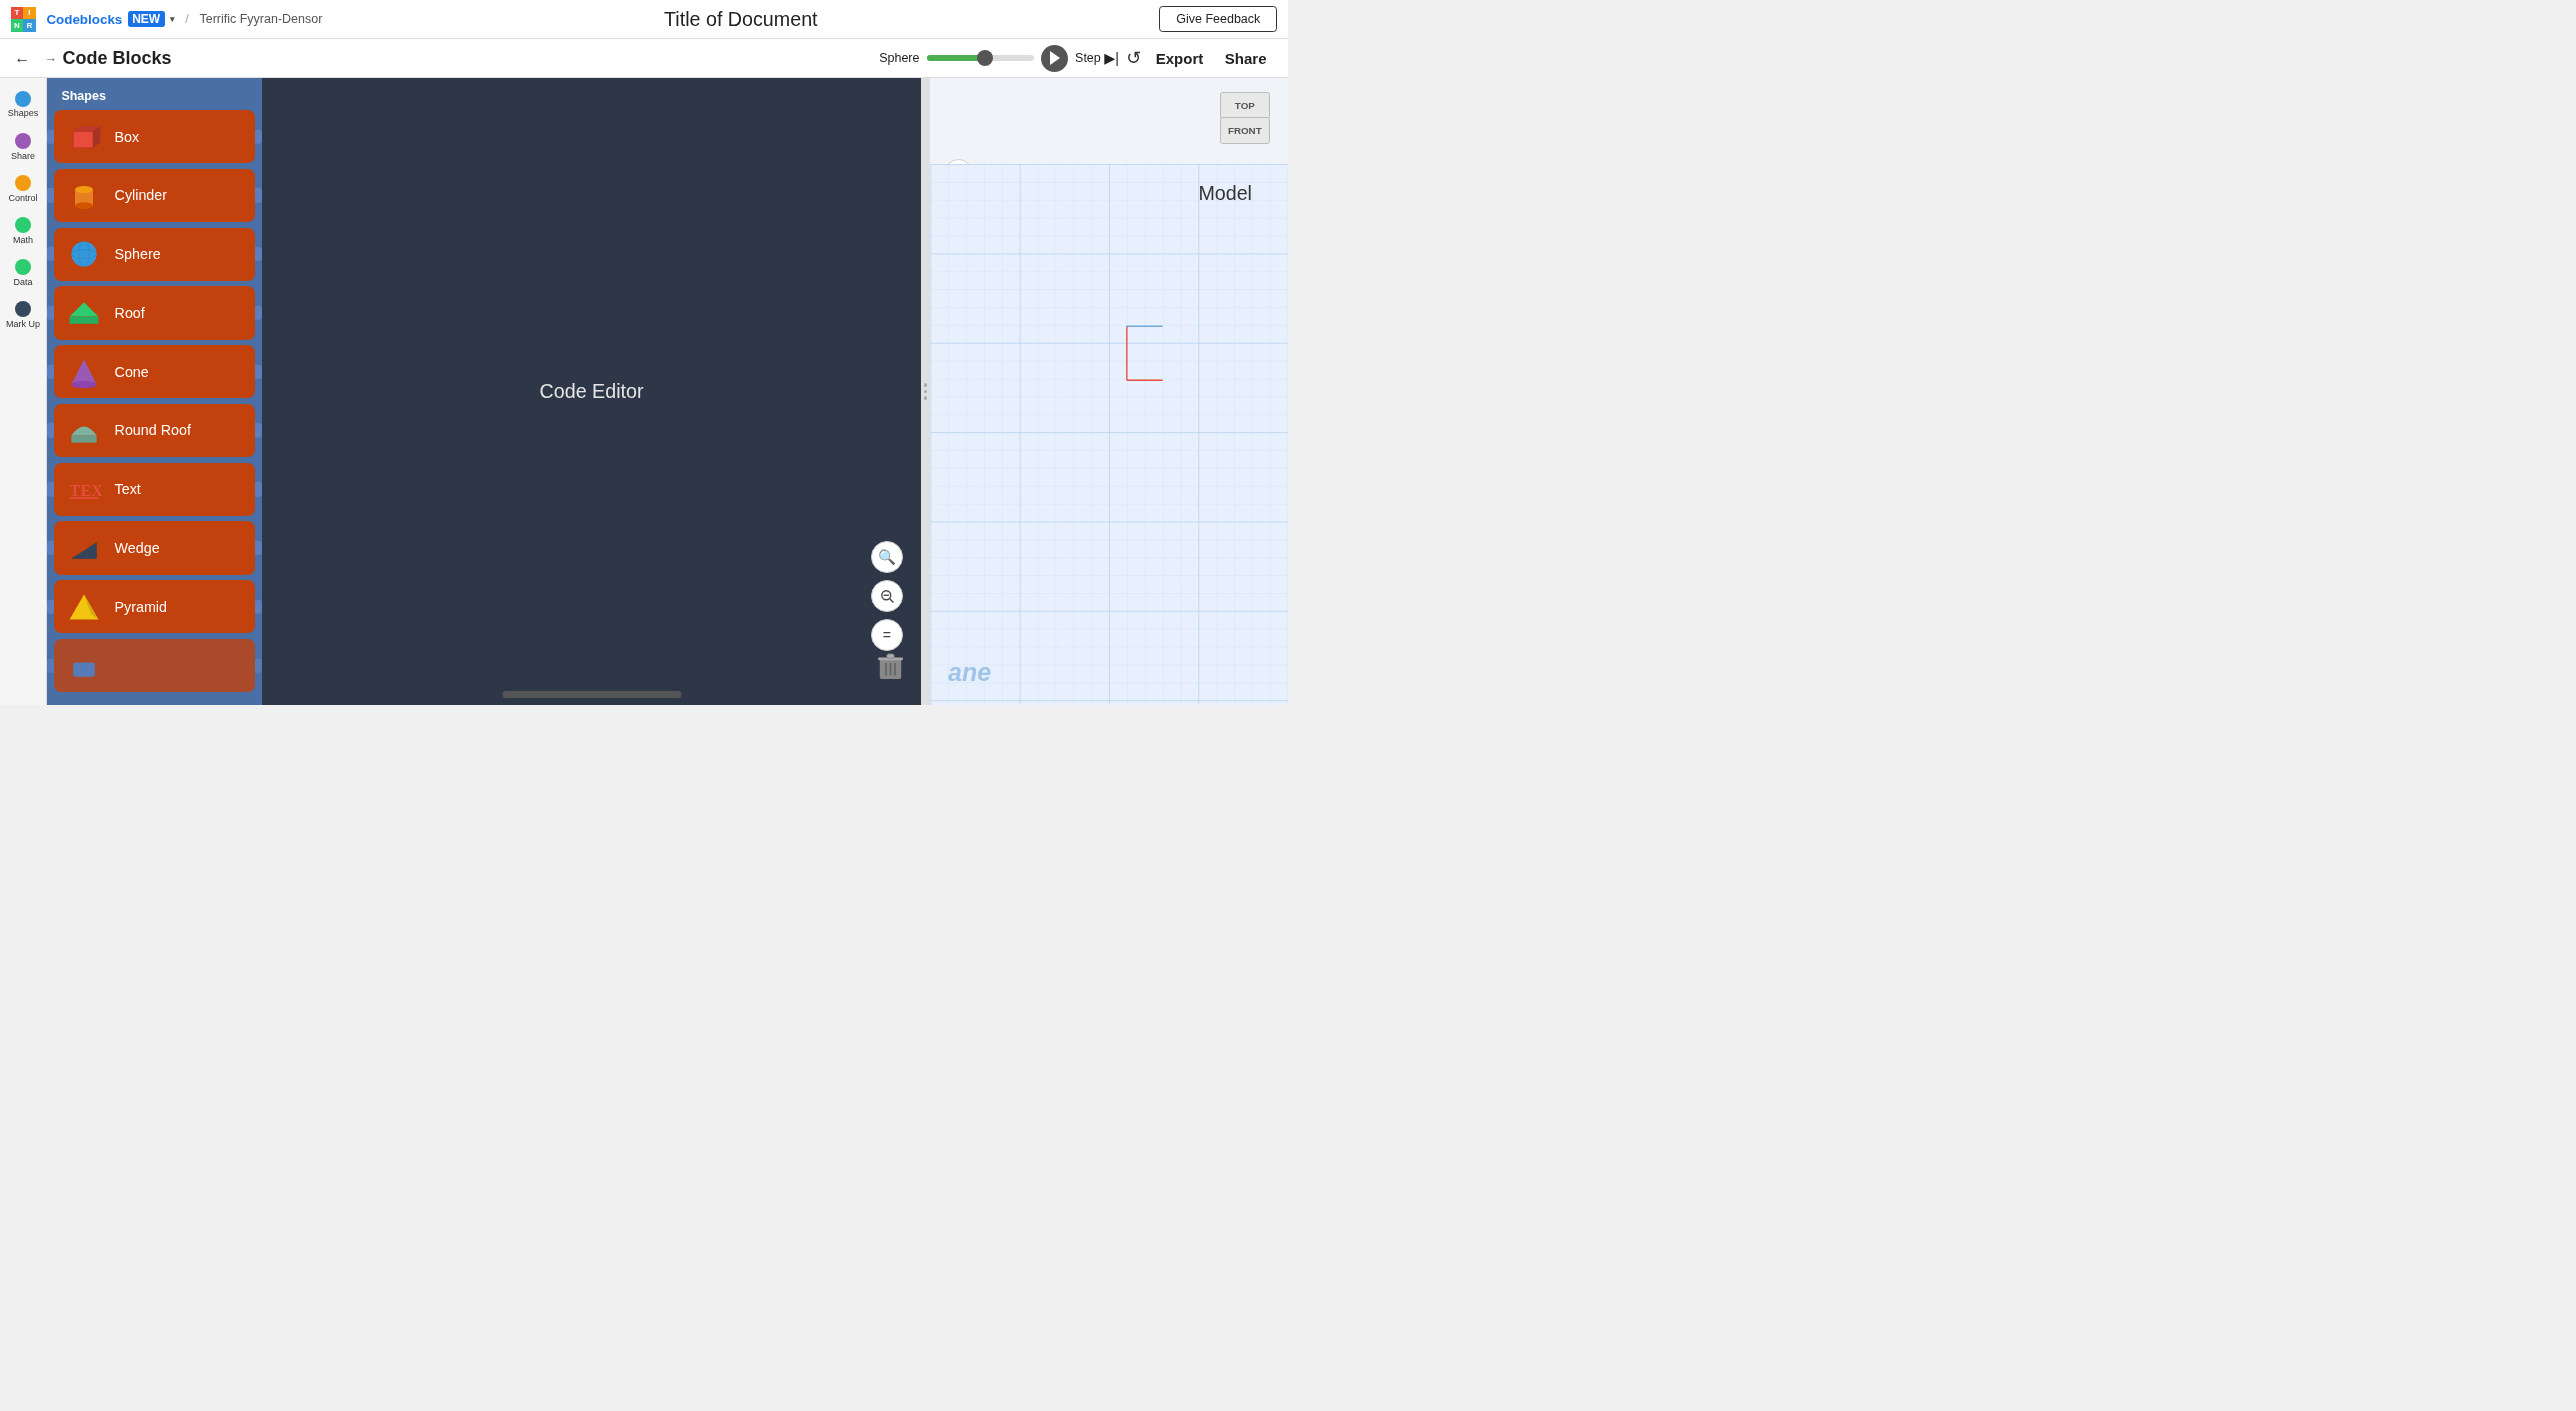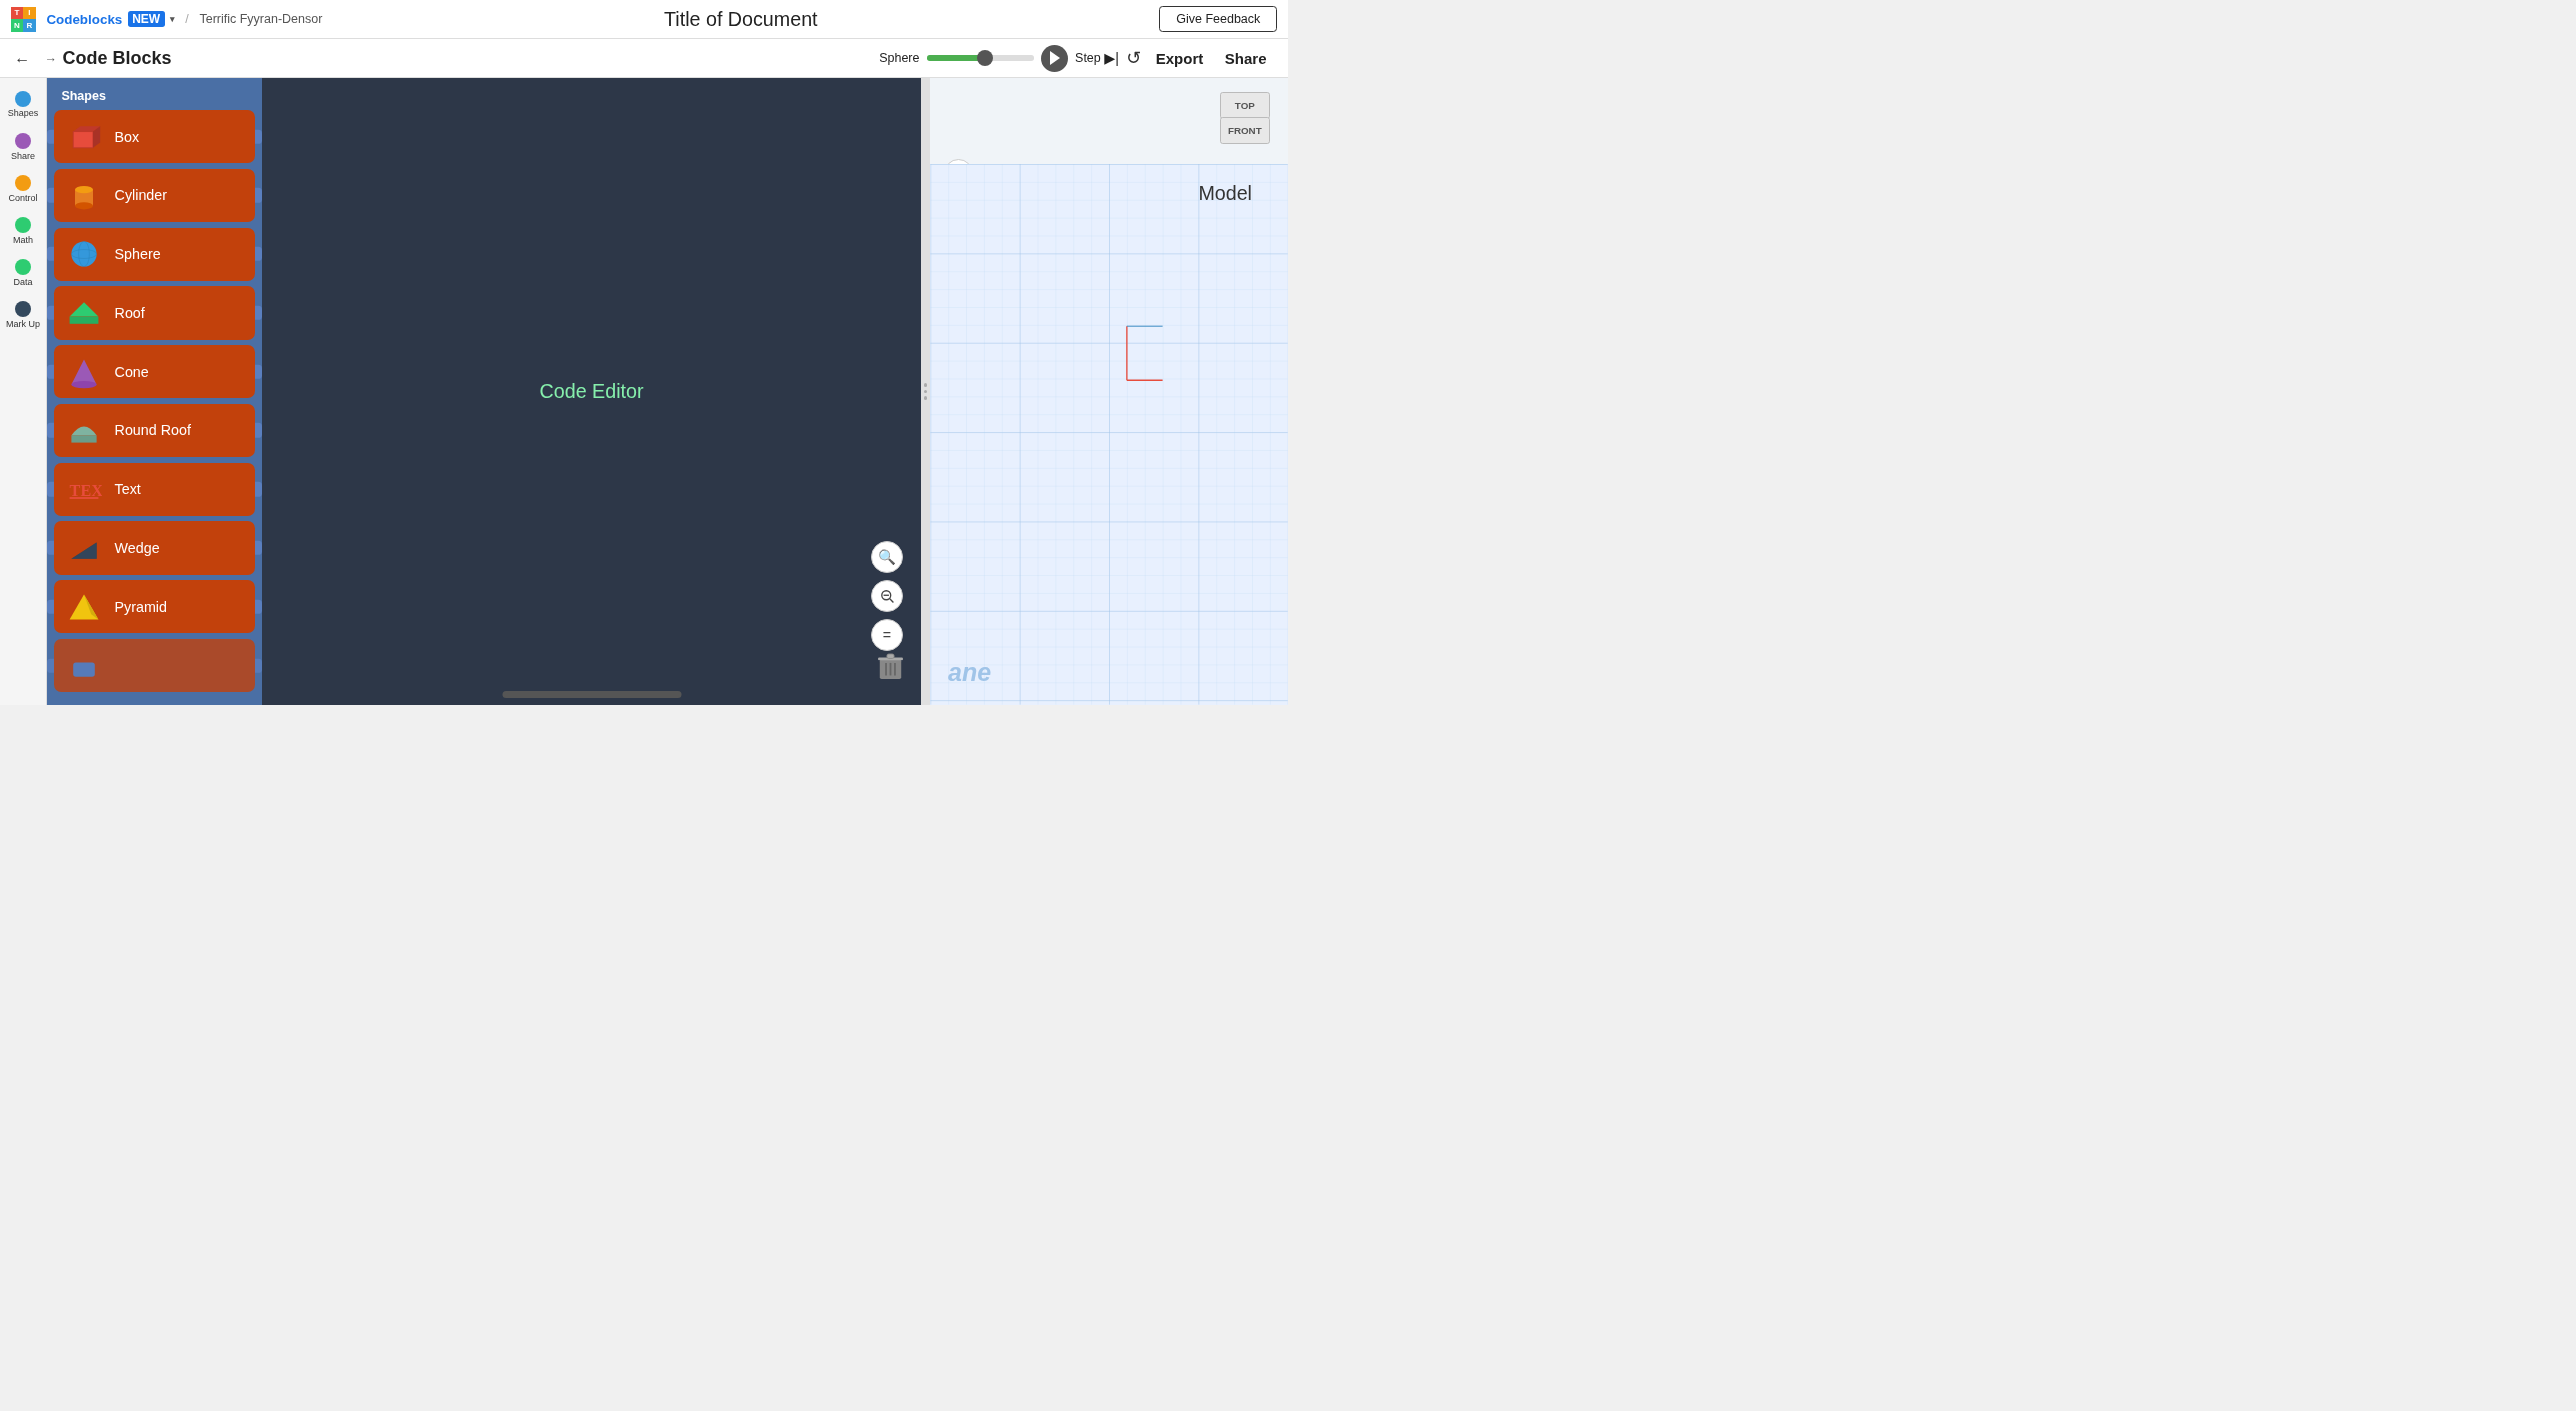--- a/index.html
+++ b/index.html
@@ -88,21 +88,21 @@
     .shape-btn::before { content: ''; position: absolute; left: -7.2px; top: 50%; transform: translateY(-50%); width: 7.2px; height: 14.3px; background: #5a7fbf; border-radius: 3.6px 0 0 3.6px; }
     .shape-btn::after { content: ''; position: absolute; right: -7.2px; top: 50%; transform: translateY(-50%); width: 7.2px; height: 14.3px; background: #5a7fbf; border-radius: 0 3.6px 3.6px 0; }
 
     .shape-icon { width: 39px; height: 39px; display: flex; align-items: center; justify-content: center; flex-shrink: 0; }
 
     
     #editor-area {
       flex: 1; background: #2d3748; display: flex; align-items: center; justify-content: center;
       position: relative;
     }
-    #code-editor-label { font-size: 19.7px; color: #86efac; }
+    #code-editor-label { font-size: 19.7px; color: #e5e5e5; }
 
     
     #divider { width: 9px; background: #e0e0e0; cursor: col-resize; display: flex; align-items: center; justify-content: center; }
     .divider-dots { display: flex; flex-direction: column; gap: 2.7px; }
     .divider-dot { width: 3.6px; height: 3.6px; background: #aaa; border-radius: 50%; }
 
     
     #viewport { width: 358px; background: #f0f4f8; position: relative; display: flex; flex-direction: column; }
 
     

